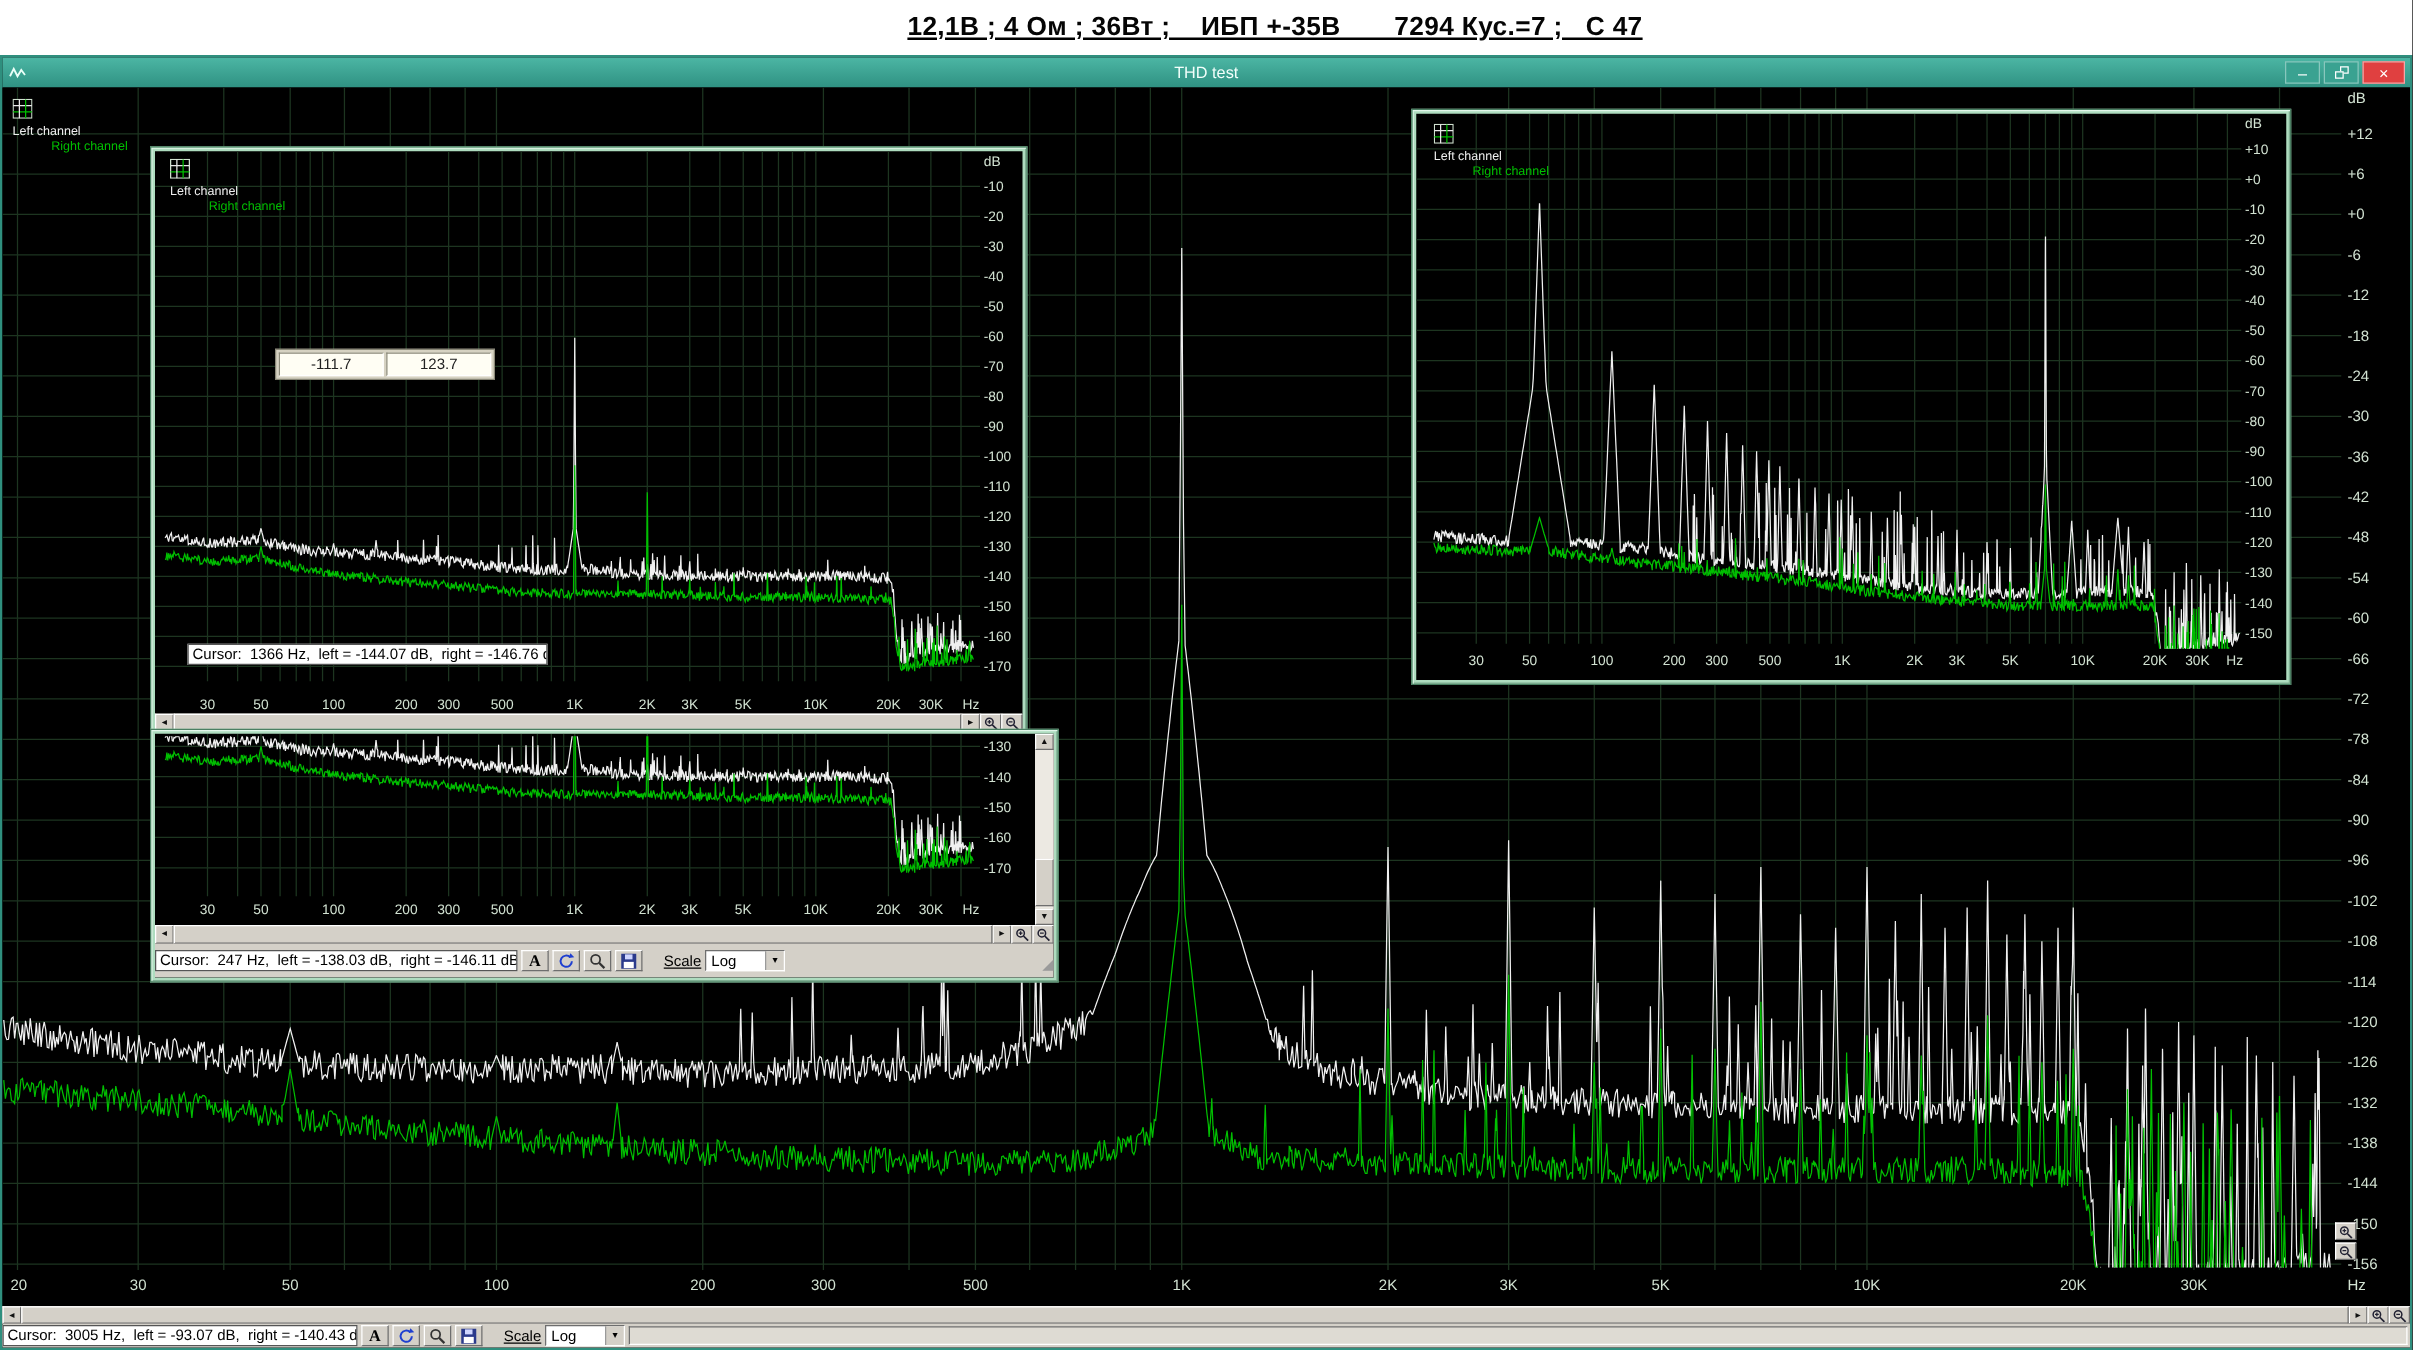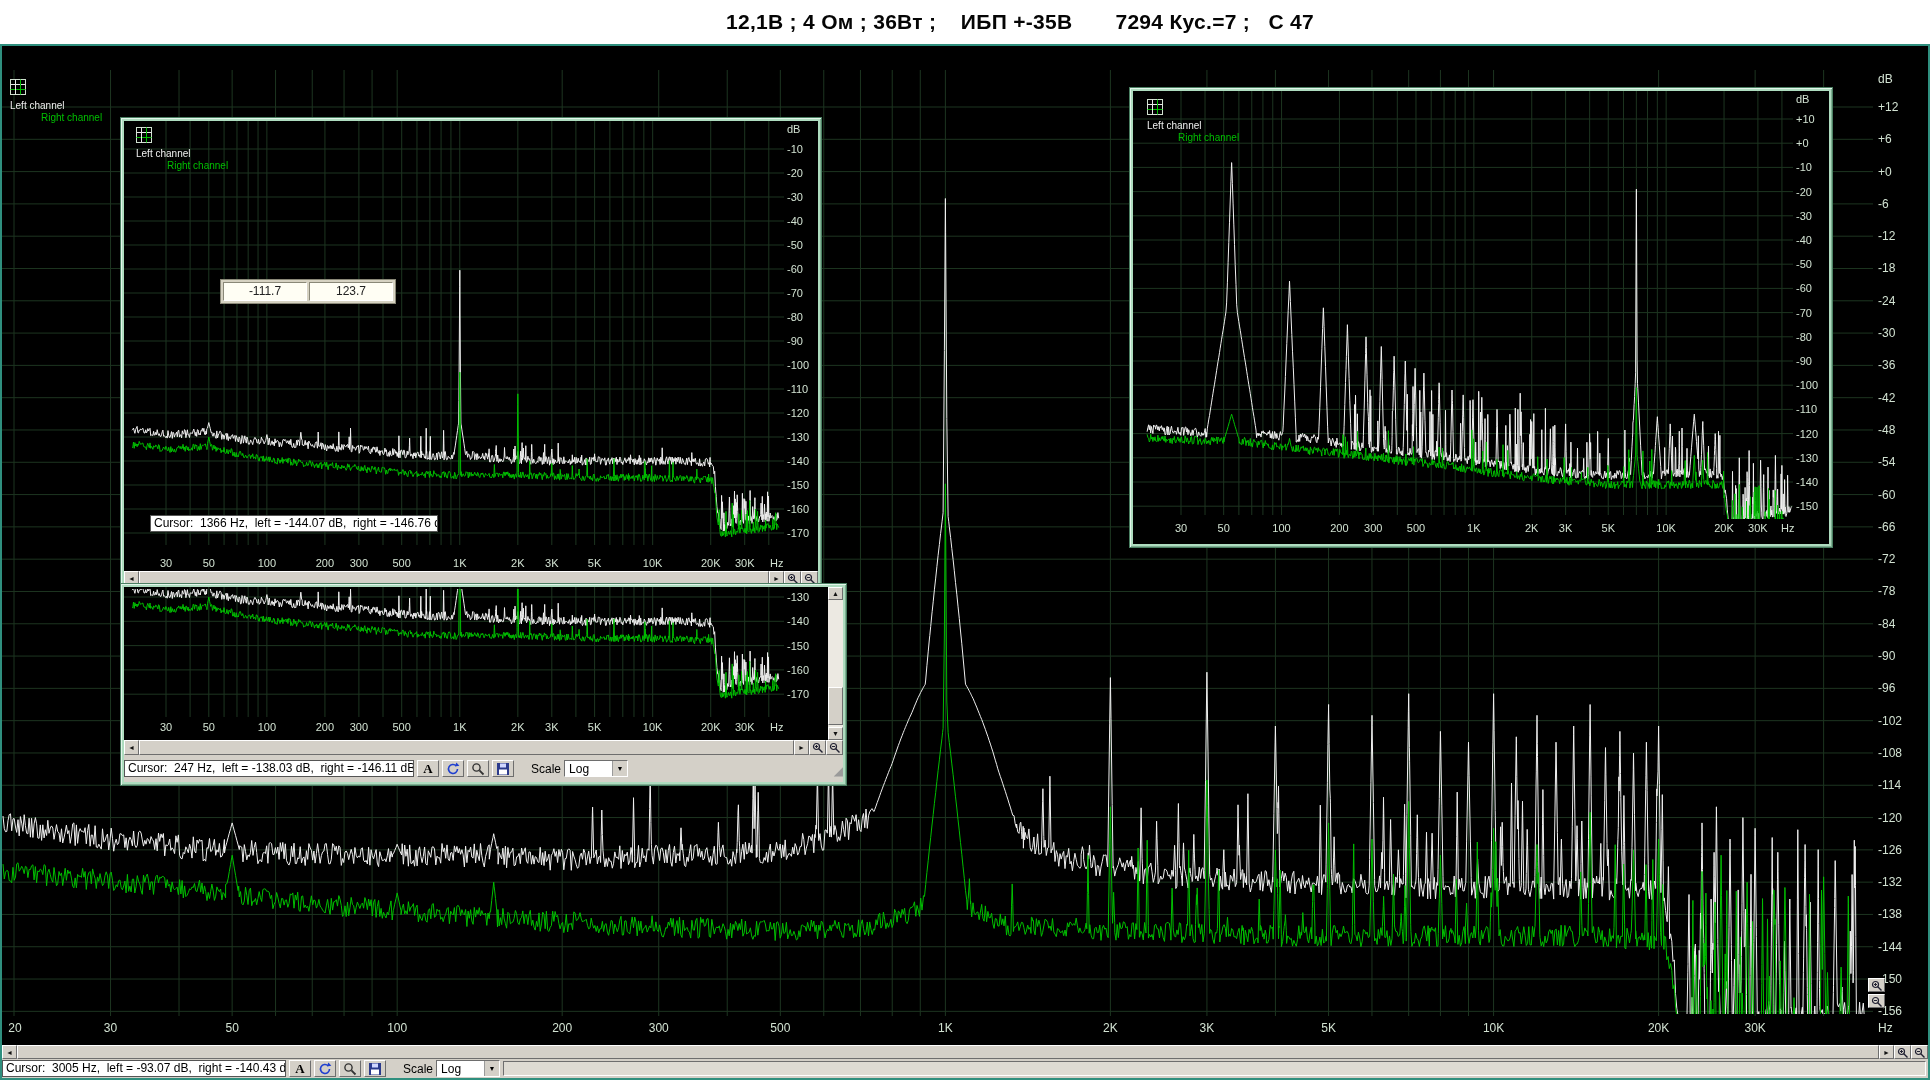--- a/index.html
+++ b/index.html
@@ -1,18 +1,18 @@
 <!DOCTYPE html>
 <html><head>
 <meta charset="utf-8">
 <style>
   html,body{margin:0;padding:0;background:#777;}
   .screen{position:relative;width:1930px;height:1080px;background:#000;font-family:"Liberation Sans",sans-serif;overflow:hidden;}
 
-  .desktop-strip{position:absolute;left:0;top:0;width:100%;height:44px;background:#ffffff;display:flex;align-items:center;justify-content:center;}
+  .desktop-strip{position:absolute;left:0;top:0;width:100%;height:44px;background:#ffffff;display:flex;align-items:center;justify-content:center;text-decoration:underline;}
   .caption{font-weight:700;font-size:21px;color:#050505;white-space:pre;letter-spacing:.3px;transform:translateX(55px);}
 
   .window{position:absolute;left:0;top:44px;width:1930px;height:1036px;box-sizing:border-box;border:2px solid #2f8f7e;background:#000;}
   .titlebar{position:relative;height:24px;background:linear-gradient(#4cb6a4,#2f9182);}
   .app-icon{position:absolute;left:5px;top:6px;}
   .title{position:absolute;left:50%;top:4px;transform:translateX(-50%);font-size:13px;color:#f2fffb;}
   .controls{position:absolute;right:4px;top:3px;display:flex;gap:3px;}
   .wbtn{width:28px;height:18px;display:flex;align-items:center;justify-content:center;font-size:13px;color:#fff;background:#3aa291;border:1px solid rgba(255,255,255,.4);box-sizing:border-box;cursor:default;}
   .wbtn.close{background:#e04040;width:34px;border-color:#f0a8a8;}
   .restore-box{position:relative;width:11px;height:10px;}
@@ -44,38 +44,54 @@
   .zbtn{width:17px;display:flex;align-items:center;justify-content:center;background:#d4d0c8;border:1px solid;border-color:#fff #6e6e6e #6e6e6e #fff;box-sizing:border-box;flex:none;}
   .zbtn-abs{position:absolute;width:17px;height:14px;display:flex;align-items:center;justify-content:center;background:#d4d0c8;border:1px solid;border-color:#fff #6e6e6e #6e6e6e #fff;box-sizing:border-box;}
 
   .vbar{position:absolute;display:flex;flex-direction:column;background:#d4d0c8;}
   .vbar .sc-btn{width:auto;height:13px;}
 
   .statusbar{position:absolute;background:#d4d0c8;display:flex;align-items:center;gap:3px;padding:1px 0;box-sizing:border-box;}
   .statusbar .cursor-box{position:static;flex:none;}
   .tbtn{width:22px;height:17px;display:flex;align-items:center;justify-content:center;background:#d4d0c8;border:1px solid;border-color:#fff #6e6e6e #6e6e6e #fff;box-sizing:border-box;flex:none;}
   .a-glyph{font-family:"Liberation Serif",serif;font-weight:700;font-size:13px;color:#000;line-height:13px;}
-  .scale-label{font-size:12px;color:#000;margin-left:14px;flex:none;}
+  .scale-label{font-size:12px;color:#000;margin-left:14px;flex:none;text-decoration:underline;}
   .dropdown{display:flex;align-items:center;width:64px;height:17px;background:#fff;border:1px solid;border-color:#6e6e6e #fff #fff #6e6e6e;box-sizing:border-box;flex:none;}
   .dropdown .val{flex:1;font-size:12px;padding-left:4px;color:#000;}
   .dropdown .dbtn{width:15px;height:100%;display:flex;align-items:center;justify-content:center;font-size:7px;background:#d4d0c8;border-left:1px solid #9a9a9a;box-sizing:border-box;}
   .long-sunken{flex:1;height:13px;background:#dedbd3;border:1px solid;border-color:#6e6e6e #fff #fff #6e6e6e;margin-right:2px;}
   .flexfill{flex:1;}
   .grip{flex:none;width:14px;height:16px;display:flex;align-items:flex-end;justify-content:flex-end;color:#9a9a9a;font-size:12px;line-height:12px;}
 </style>
 </head>
 <body>
 
 <div class="screen">
 
   <div class="desktop-strip">
     <span class="caption">12,1В ; 4 Ом ; 36Вт ;    ИБП +-35В       7294 Кус.=7 ;   С 47</span>
   </div>
 
   <div class="window">
+    <div class="titlebar">
+      <svg class="app-icon" width="14" height="12">
+          <polyline points="1,9 4,3 7,9 10,4 13,8" fill="none" stroke="#eafff8" stroke-width="1.5"></polyline>
+        </svg>
+      <span class="title">THD test</span>
+      <span class="controls">
+        <span class="wbtn">–</span>
+        <span class="wbtn">
+            <span class="restore-box">
+              <i class="t"></i>
+              <i class="b"></i>
+            </span>
+          </span>
+        <span class="wbtn close">×</span>
+      </span>
+    </div>
 
     <div class="client">
       <svg id="svg-main" width="1926" height="975" viewBox="0 0 1926 975">
           <defs>
             <clipPath id="cp-main">
               <rect x="0" y="2" width="1871" height="942"></rect>
             </clipPath>
           </defs>
           <g stroke="#1d3520" stroke-width="1">
             <line x1="12" y1="0" x2="12" y2="946"></line>

